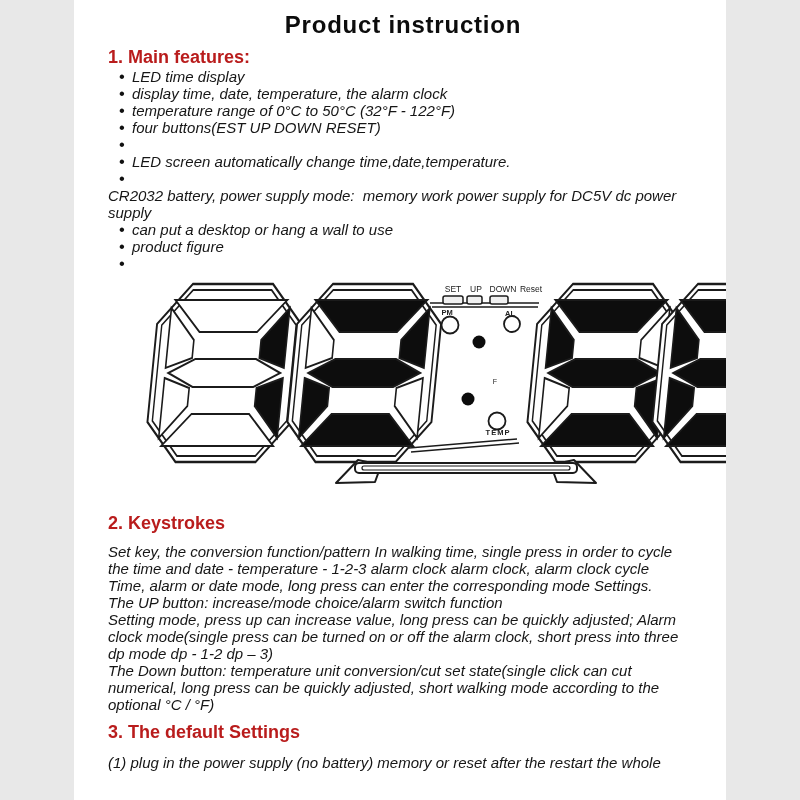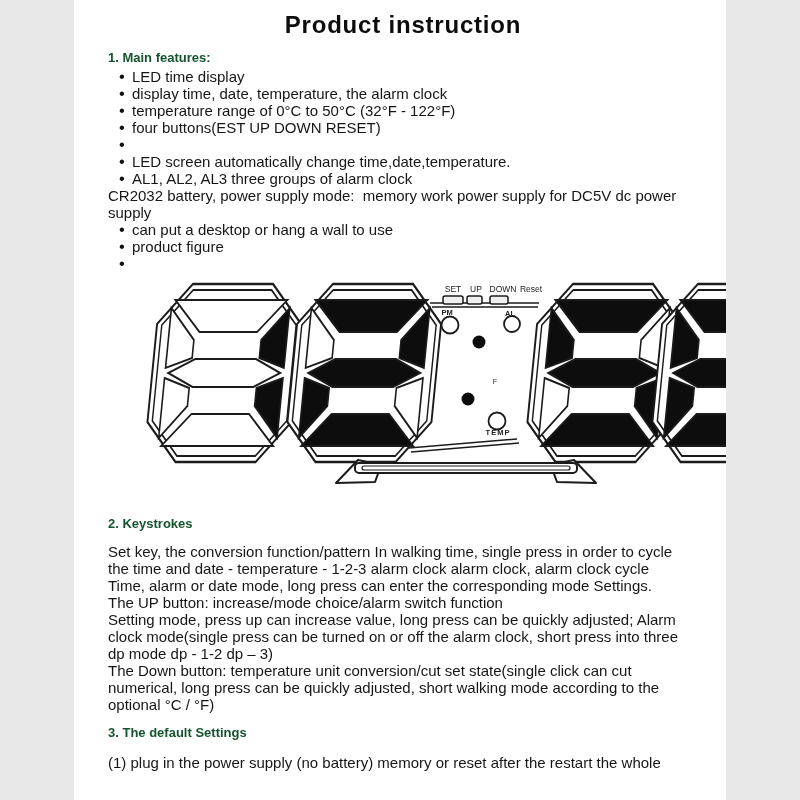--- a/index.html
+++ b/index.html
@@ -7,22 +7,22 @@
     width:652px;height:800px;box-sizing:border-box;margin:0 auto;
     background:#fff;color:#161616;
     font-family:"Liberation Sans",sans-serif;
     font-size:15px;line-height:17px;
     padding:8px 28px 0 34px;overflow:hidden;
   }
   .title{
     font-size:24px;line-height:26px;font-weight:700;text-align:center;
     letter-spacing:0.8px;margin:4px 0 11px;color:#0c0c0c;
   }
-  .sec-h{font-weight:700;font-size:13px;line-height:17px;margin:1px 0 2px;color:#14532d;}
-  .ln{white-space:pre;}
+  .sec-h{font-weight:700;font-size:18px;line-height:17px;margin:1px 0 2px;color:#b91c1c;}
+  .ln{white-space:pre;font-style:italic;}
   .brow{display:flex;}
   .bchar{flex:0 0 13px;margin-left:11px;color:#111;}
   .bchar::before{content:"\2022";font-size:1.1em;}
   .power-note{margin:0;}
   #figwrap{margin:2px 0 0 33px;width:700px;height:235px;}
   #clock-svg{display:block;}
   #clock-svg text{font-family:"Liberation Sans",sans-serif;fill:#222;}
   .ks-lines{margin-top:11px;}
   .h2{margin-top:6px;}
   .h3{margin-top:11px;}
@@ -56,21 +56,20 @@
       </div>
     <div class="brow">
         <span class="bchar"></span>
       </div>
     <div class="brow">
         <span class="bchar"></span>
         <span class="ln">LED screen automatically change time,date,temperature.</span>
       </div>
     <div class="brow">
         <span class="bchar"></span>
-        <span class="ln">AL1, AL2, AL3 three groups of alarm clock</span>
       </div>
   </div>
 
   <div class="power-note">
     <div class="ln">CR2032 battery, power supply mode:  memory work power supply for DC5V dc power</div>
     <div class="ln">supply</div>
   </div>
 
   <div>
     <div class="brow">

